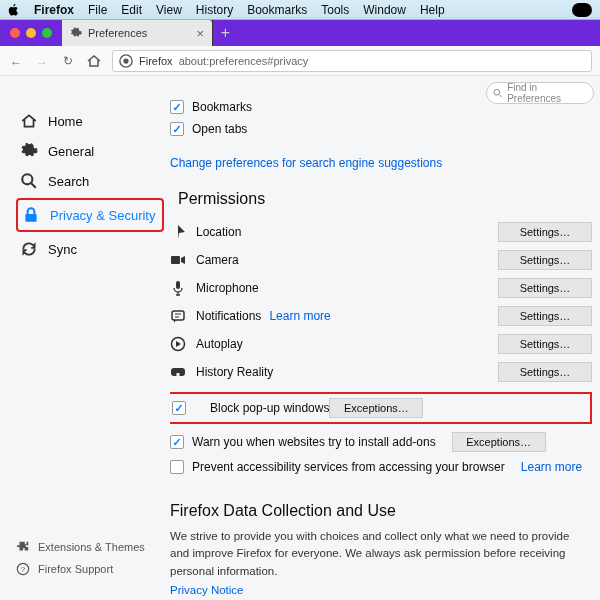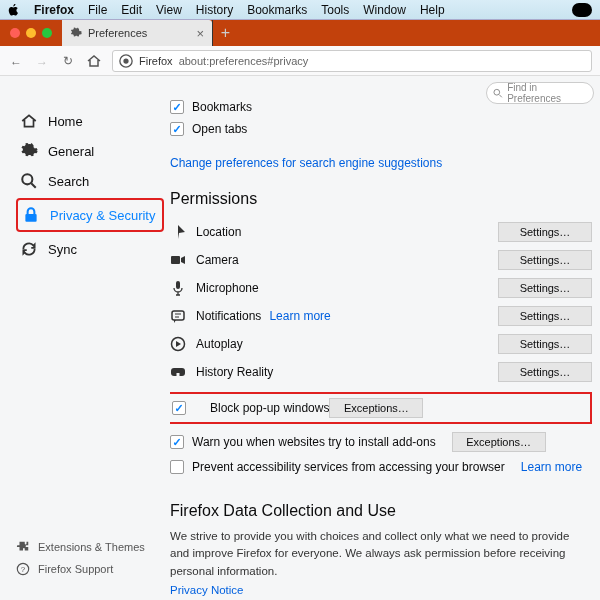--- a/index.html
+++ b/index.html
@@ -2,21 +2,21 @@
 <html><head>
 <meta charset="utf-8">
 <style>
 *{box-sizing:border-box;margin:0;padding:0;font-family:-apple-system,BlinkMacSystemFont,"Segoe UI",Arial,sans-serif}
 body{width:600px;height:600px;background:#f5f6f7;overflow:hidden;font-size:12px;color:#0c0c0d}
 .menubar{height:20px;background:linear-gradient(#d9edf7,#c9e3f0);display:flex;align-items:center;padding:0 8px;gap:14px;border-bottom:1px solid #aac}
 .menubar span{font-size:12px}
 .menubar .app{font-weight:600}
 .apple{width:12px;height:12px}
 .eye{position:absolute;right:8px;top:3px;width:20px;height:14px;background:#000;border-radius:9px}
-.tabbar{height:26px;background:#c2410c;display:flex;align-items:stretch}
+.tabbar{height:26px;background:#6d28d9;display:flex;align-items:stretch}
 .traffic{display:flex;align-items:center;gap:6px;padding:0 10px}
 .traffic div{width:10px;height:10px;border-radius:50%}
 .tab{background:#e8e8e8;display:flex;align-items:center;padding:0 8px;gap:6px;width:150px;font-size:11px;color:#333;border-top-right-radius:3px}
 .tab .gear{width:12px;height:12px}
 .tab .x{margin-left:auto;color:#666;font-size:13px;cursor:pointer}
 .plus{width:26px;display:flex;align-items:center;justify-content:center;color:#ccc;font-size:16px;border-left:1px solid #333}
 .toolbar{height:30px;background:#f9f9fa;border-bottom:1px solid #ddd;display:flex;align-items:center;padding:0 8px;gap:10px}
 .navbtn{width:16px;height:16px;color:#666;display:flex;align-items:center;justify-content:center;cursor:pointer}
 .urlbar{flex:1;height:22px;border:1px solid #ccc;border-radius:3px;background:#fff;display:flex;align-items:center;padding:0 6px;gap:6px;font-size:11px;color:#666}
 .urlbar .ffico{width:14px;height:14px}
@@ -28,21 +28,21 @@
 .redbox{border:2px solid #e02020;border-radius:4px;margin:2px 0}
 .sidebar-foot{position:absolute;bottom:20px;left:16px;font-size:11px;color:#555}
 .sidebar-foot .side-item{padding:4px 0;gap:8px}
 .sidebar-foot svg{width:14px;height:14px}
 .main{flex:1;padding:20px 8px 0 0;overflow:hidden}
 .search-pref{position:absolute;right:6px;top:82px;width:108px;height:22px;border:1px solid #ccc;border-radius:11px;background:#fff;display:flex;align-items:center;padding:0 6px;gap:4px;font-size:10px;color:#888}
 .check-row{display:flex;align-items:center;gap:8px;padding:4px 0;font-size:12px}
 .checkbox{width:14px;height:14px;border:1px solid #999;border-radius:2px;display:flex;align-items:center;justify-content:center;background:#fff}
 .checkbox.checked::after{content:"✓";color:#0a84ff;font-size:11px;font-weight:bold}
 .link{color:#0060df;font-size:12px;cursor:pointer}
-.section-title{font-size:16px;font-weight:500;margin:20px 0 10px}
+.section-title{font-size:16px;font-weight:500;margin:20px 8px 10px}
 .perm-row{display:flex;align-items:center;padding:4px 0;font-size:12px}
 .perm-row svg,.perm-row .ico{width:16px;height:16px;margin-right:10px;flex-shrink:0}
 .perm-row .spacer{flex:1}
 .settings-btn{width:94px;height:20px;background:#e6e6e6;border:1px solid #ccc;font-size:11px;cursor:pointer;text-align:center;line-height:18px}
 .redbox2{border:2px solid #e02020;padding:4px 6px;margin:6px 0 4px -6px;display:flex;align-items:center}
 .sub-title{font-size:16px;font-weight:400;margin:24px 0 8px}
 .body-text{font-size:11.5px;color:#333;line-height:1.5;padding-right:10px}
 .privacy-link{color:#0060df;font-size:11.5px;margin-top:4px;display:inline-block}
 </style>
 </head>

